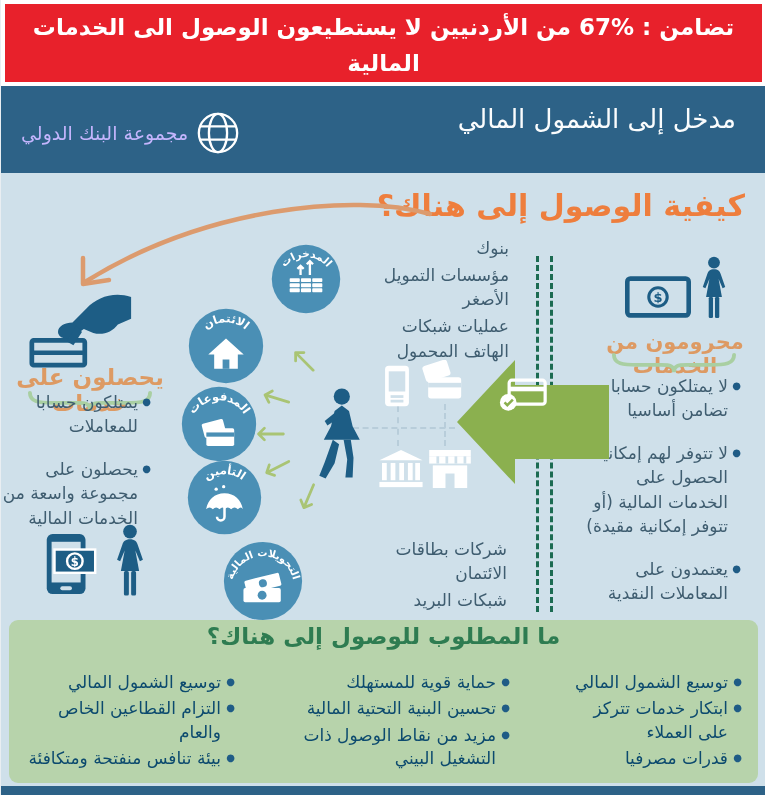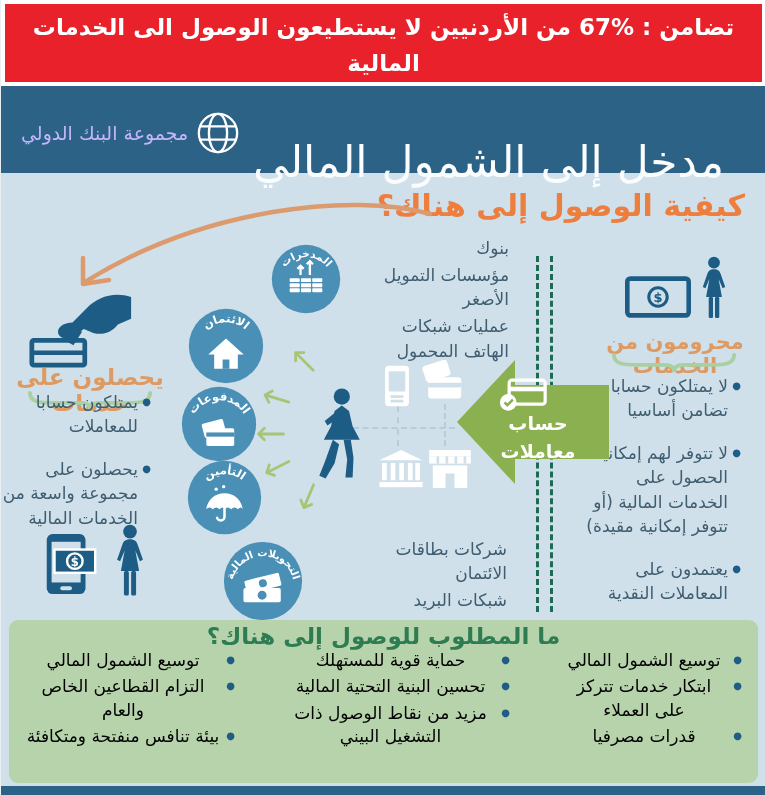--- a/index.html
+++ b/index.html
@@ -4,21 +4,21 @@
 <style>
   html,body{margin:0;padding:0;background:#e9eef2;}
   .stage{position:relative;width:764px;height:795px;overflow:hidden;
          background:#cfe0ea;font-family:"DejaVu Sans",sans-serif;direction:rtl;}
   
   .banner{position:absolute;top:0;left:0;width:765px;height:86px;box-sizing:border-box;
           background:#e8212b;border:4px solid #ffffff;text-align:center;padding-top:5px;}
   .banner div{color:#ffffff;font-weight:bold;font-size:23px;line-height:36px;}
   
   .header{position:absolute;top:86px;left:0;width:765px;height:87px;background:#2d6287;}
-  .header-title{position:absolute;top:18px;right:42px;color:#fafcfd;font-size:44px;margin-top:32px;}
+  .header-title{position:absolute;top:18px;right:30px;color:#fafcfd;font-size:26px;}
   .logo{position:absolute;top:24px;left:20px;display:flex;align-items:center;gap:7px;}
   .logo-text{color:#c4b5fd;font-weight:normal;font-size:19px;}
   
   .main-heading{position:absolute;top:188px;right:20px;color:#ee7e3d;font-size:30px;font-weight:bold;}
   .tan-title{color:#dd9a63;font-weight:bold;font-size:21px;text-align:center;}
   .bullets{position:absolute;color:#3f5d70;font-size:17px;line-height:1.42;text-align:right;}
   .bullet{position:relative;padding-right:13px;margin-bottom:19px;}
   .bullet::before{content:"●";position:absolute;right:0;top:5px;font-size:10px;color:#1f5c86;}
   .plain-text{position:absolute;color:#3f5d70;font-size:17px;line-height:1.42;text-align:right;}
   .plain-text div{margin-bottom:3px;}
@@ -27,23 +27,23 @@
   .cdash-v{border-left:2px dashed #b8cdda;width:0;z-index:1;}
   .cdash-h{border-top:2px dashed #b8cdda;height:0;z-index:1;}
   .circle{position:absolute;z-index:3;}
   .abs{position:absolute;}
   .garrow{position:absolute;z-index:3;}
   .arrow-label{position:absolute;z-index:4;width:86px;text-align:center;color:#ffffff;
                font-size:19px;font-weight:bold;line-height:1.45;}
   
   .reqbox{position:absolute;left:8px;top:620px;width:749px;height:163px;box-sizing:border-box;
           background:#b7d3ab;border-radius:9px;padding:3px 16px 0 16px;}
-  .req-title{text-align:center;color:#2e7c51;font-size:23px;font-weight:bold;margin-bottom:0;}
+  .req-title{text-align:center;color:#2e7c51;font-size:23px;font-weight:bold;margin-bottom:22px;}
   .req-cols{display:flex;justify-content:space-between;}
-  .req-col{color:#000000;font-size:17px;line-height:1.38;text-align:center;}
+  .req-col{color:#0c4a6e;font-size:17px;line-height:1.38;text-align:right;}
   .gbullet{position:relative;padding-right:14px;margin-bottom:3px;}
   .gbullet::before{content:"●";position:absolute;right:0;top:4px;font-size:10px;color:#1f5c86;}
   .footer{position:absolute;bottom:0;left:0;width:765px;height:9px;background:#2d6287;}
   .small-arrow{position:absolute;z-index:2;}
 </style>
 </head>
 <body>
 
 <div class="stage">
 
@@ -99,24 +99,20 @@
 
   <svg class="garrow" style="left:450px;top:352px;" width="160" height="140" viewBox="0 0 160 140">
     <path d="M6,70 L64,8 L64,33 L158,33 L158,107 L64,107 L64,132 Z" fill="#8bb04f"></path>
   </svg>
   <svg class="abs" style="left:498px;top:378px;z-index:4;" width="48" height="34" viewBox="0 0 52 36">
     <rect x="11" y="2" width="39" height="26" rx="3" fill="none" stroke="#ffffff" stroke-width="3.5"></rect>
     <rect x="11" y="9" width="39" height="5" fill="#ffffff"></rect>
     <circle cx="10" cy="26" r="9" fill="#ffffff"></circle>
     <path d="M6,26 l3,3 l6,-6" stroke="#8bb04f" stroke-width="2.8" fill="none"></path>
   </svg>
-  <div class="arrow-label" style="left:494px;top:410px;">
-    <div>حساب</div>
-    <div>معاملات</div>
-  </div>
 
   <div class="plain-text" style="right:256px;top:236px;width:140px;">
     <div>بنوك</div>
     <div>مؤسسات التمويل الأصغر</div>
     <div>عمليات شبكات الهاتف المحمول</div>
   </div>
   <div class="plain-text" style="right:258px;top:520px;width:142px;margin-top:17px;">
     <div>شركات بطاقات الائتمان</div>
     <div>شبكات البريد</div>
     <div>التعاونيات المالية</div>

